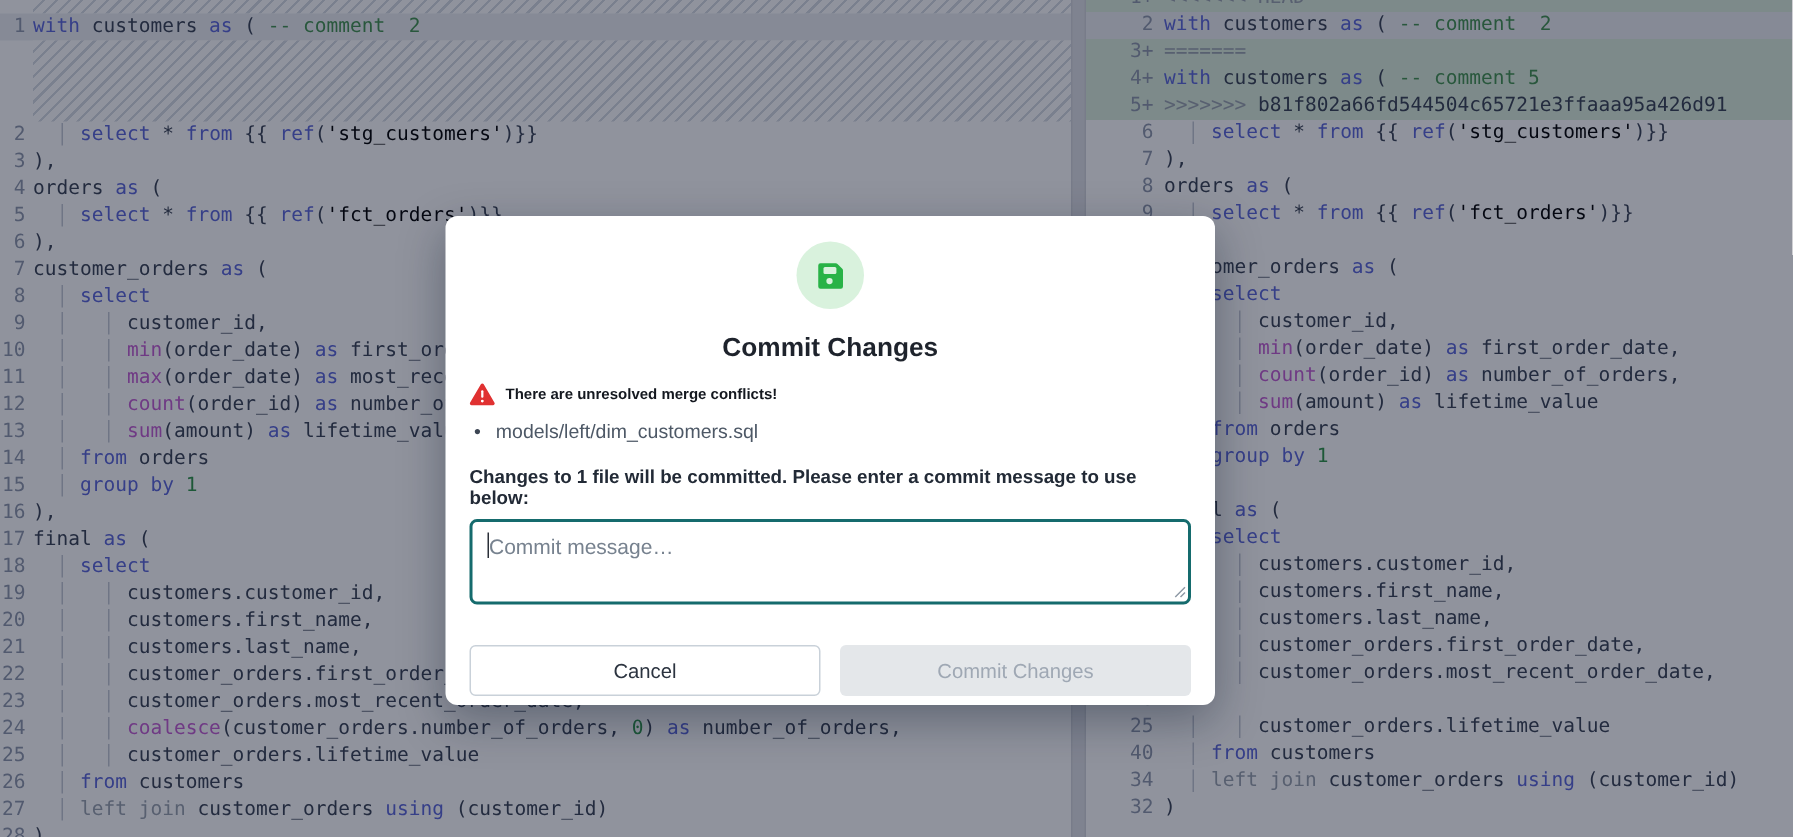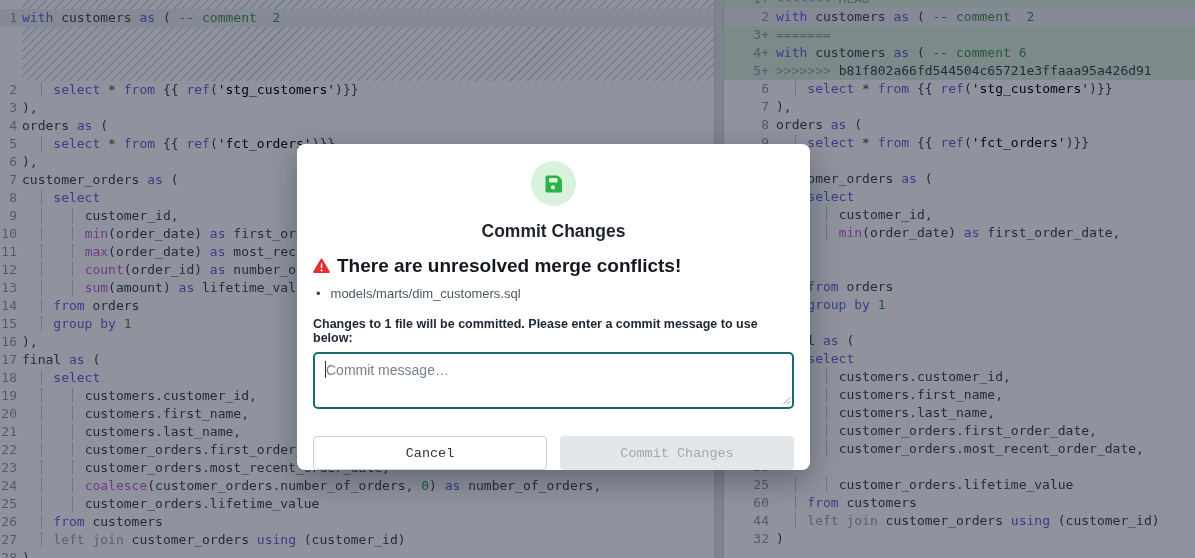--- a/index.html
+++ b/index.html
@@ -31,34 +31,34 @@
   .sg-ind{background:linear-gradient(#c4c9d4,#c4c9d4) 19px 0/1px 100% no-repeat;}
   
   .overlay{position:absolute;inset:0;background:rgba(8,16,38,0.45);z-index:5;}
   
   .modal{position:absolute;left:297px;top:144px;width:513px;height:326px;background:#ffffff;
          border-radius:8px;box-shadow:0 10px 30px rgba(10,20,40,.35);z-index:10;box-sizing:border-box;}
   .m-iconwrap{width:45px;height:45px;border-radius:50%;background:#d9f2dd;margin:17px auto 0;
               display:flex;align-items:center;justify-content:center;}
   .m-title{margin-top:15px;text-align:center;font-size:17.5px;font-weight:bold;color:#1e232c;}
   .m-warnrow{display:flex;align-items:center;gap:7px;margin:13px 16px 0;}
-  .m-warntext{font-size:19px;font-weight:bold;color:#14181f;}
+  .m-warntext{font-size:10px;font-weight:bold;color:#14181f;}
   .m-filerow{display:flex;align-items:center;gap:10px;margin:9px 16px 0;padding-left:3px;}
   .m-bullet{color:#3c4553;font-size:13px;}
   .m-file{font-size:13px;color:#4d5866;}
   .m-instr{margin:16px 16px 0;font-size:12.5px;font-weight:bold;color:#222a36;}
   .m-tawrap{position:relative;margin:7px 16px 0;border-radius:17px;}
   .m-ta{display:block;width:481px;height:57px;box-sizing:border-box;resize:none;
         border:2px solid #156b6d;border-radius:5px;padding:8px 11px;
         font-family:"Liberation Sans",sans-serif;font-size:14px;color:#2a313c;background:#fff;outline:none;}
   .m-ta::placeholder{color:#77828f;opacity:1;}
   .m-caret{position:absolute;left:12px;top:9px;width:1px;height:17px;background:#2a2f38;}
   .m-resize{position:absolute;right:3px;bottom:4px;}
   .m-btnrow{display:flex;gap:13px;margin:27px 16px 0;}
-  .m-btn{height:34px;border-radius:4px;font-family:Liberation Mono, monospace;font-size:13.5px;
+  .m-btn{height:34px;border-radius:4px;font-family:Liberation Sans, sans-serif;font-size:13.5px;
          cursor:pointer;}
   .m-cancel{flex:0 0 234px;background:#ffffff;border:1px solid #c9d1d9;color:#2c3440;}
   .m-commit{flex:0 0 234px;background:#e4e7ea;border:none;color:#9fa8b4;cursor:default;}
 </style>
 </head>
 <body>
 
 <div class="app">
 
   <div class="pane pane-left" id="paneL">
@@ -92,47 +92,47 @@
       <div class="crow"><div class="gut">26</div><div class="codeln"><span class="sg-ind">    </span><span class="sg-kw">from</span><span class="sg-pln"> customers</span></div></div>
       <div class="crow"><div class="gut">27</div><div class="codeln"><span class="sg-ind">    </span><span class="sg-gry">left join</span><span class="sg-pln"> customer_orders </span><span class="sg-kw">using</span><span class="sg-pln"> (customer_id)</span></div></div>
       <div class="crow"><div class="gut">28</div><div class="codeln"><span class="sg-pln">)</span></div></div>
     </div>
   <div class="divider"></div>
   <div class="pane pane-right">
     <div class="scrolled" id="paneR">
         <div class="crow bg-add"><div class="gut">1+</div><div class="codeln"><span class="sg-gry">&lt;&lt;&lt;&lt;&lt;&lt;&lt; HEAD</span></div></div>
         <div class="crow bg-hl"><div class="gut">2</div><div class="codeln"><span class="sg-kw">with</span><span class="sg-pln"> customers </span><span class="sg-kw">as</span><span class="sg-pln"> ( </span><span class="sg-com">-- comment  2</span></div></div>
         <div class="crow bg-add"><div class="gut">3+</div><div class="codeln"><span class="sg-gry">=======</span></div></div>
-        <div class="crow bg-add"><div class="gut">4+</div><div class="codeln"><span class="sg-kw">with</span><span class="sg-pln"> customers </span><span class="sg-kw">as</span><span class="sg-pln"> ( </span><span class="sg-com">-- comment 6</span></div></div>
+        <div class="crow bg-add"><div class="gut">4+</div><div class="codeln"><span class="sg-kw">with</span><span class="sg-pln"> customers </span><span class="sg-kw">as</span><span class="sg-pln"> ( </span><span class="sg-com">-- comment 5</span></div></div>
         <div class="crow bg-add"><div class="gut">5+</div><div class="codeln"><span class="sg-gry">&gt;&gt;&gt;&gt;&gt;&gt;&gt; </span><span class="sg-pln">b81f802a66fd544504c65721e3ffaaa95a426d91</span></div></div>
         <div class="crow"><div class="gut">6</div><div class="codeln"><span class="sg-ind">    </span><span class="sg-kw">select</span><span class="sg-pln"> * </span><span class="sg-kw">from</span><span class="sg-pln"> {{ </span><span class="sg-kw">ref</span><span class="sg-pln">(</span><span class="sg-str">'stg_customers'</span><span class="sg-pln">)}}</span></div></div>
         <div class="crow"><div class="gut">7</div><div class="codeln"><span class="sg-pln">),</span></div></div>
         <div class="crow"><div class="gut">8</div><div class="codeln"><span class="sg-pln">orders </span><span class="sg-kw">as</span><span class="sg-pln"> (</span></div></div>
         <div class="crow"><div class="gut">9</div><div class="codeln"><span class="sg-ind">    </span><span class="sg-kw">select</span><span class="sg-pln"> * </span><span class="sg-kw">from</span><span class="sg-pln"> {{ </span><span class="sg-kw">ref</span><span class="sg-pln">(</span><span class="sg-str">'fct_orders'</span><span class="sg-pln">)}}</span></div></div>
         <div class="crow"><div class="gut">10</div><div class="codeln"><span class="sg-pln">),</span></div></div>
         <div class="crow"><div class="gut">11</div><div class="codeln"><span class="sg-pln">customer_orders </span><span class="sg-kw">as</span><span class="sg-pln"> (</span></div></div>
         <div class="crow"><div class="gut">12</div><div class="codeln"><span class="sg-ind">    </span><span class="sg-kw">select</span></div></div>
         <div class="crow"><div class="gut">13</div><div class="codeln"><span class="sg-ind">    </span><span class="sg-ind">    </span><span class="sg-pln">customer_id,</span></div></div>
         <div class="crow"><div class="gut">14</div><div class="codeln"><span class="sg-ind">    </span><span class="sg-ind">    </span><span class="sg-fn">min</span><span class="sg-pln">(order_date) </span><span class="sg-kw">as</span><span class="sg-pln"> first_order_date,</span></div></div>
-        <div class="crow"><div class="gut">16</div></div>
-        <div class="crow"><div class="gut">17</div></div>
+        <div class="crow"><div class="gut">16</div><div class="codeln"><span class="sg-ind">    </span><span class="sg-ind">    </span><span class="sg-fn">count</span><span class="sg-pln">(order_id) </span><span class="sg-kw">as</span><span class="sg-pln"> number_of_orders,</span></div></div>
+        <div class="crow"><div class="gut">17</div><div class="codeln"><span class="sg-ind">    </span><span class="sg-ind">    </span><span class="sg-fn">sum</span><span class="sg-pln">(amount) </span><span class="sg-kw">as</span><span class="sg-pln"> lifetime_value</span></div></div>
         <div class="crow"><div class="gut">18</div><div class="codeln"><span class="sg-ind">    </span><span class="sg-kw">from</span><span class="sg-pln"> orders</span></div></div>
         <div class="crow"><div class="gut">19</div><div class="codeln"><span class="sg-ind">    </span><span class="sg-kw">group by</span><span class="sg-pln"> </span><span class="sg-num">1</span></div></div>
         <div class="crow"><div class="gut">20</div><div class="codeln"><span class="sg-pln">),</span></div></div>
         <div class="crow"><div class="gut">21</div><div class="codeln"><span class="sg-pln">final </span><span class="sg-kw">as</span><span class="sg-pln"> (</span></div></div>
         <div class="crow"><div class="gut">22</div><div class="codeln"><span class="sg-ind">    </span><span class="sg-kw">select</span></div></div>
         <div class="crow"><div class="gut">23</div><div class="codeln"><span class="sg-ind">    </span><span class="sg-ind">    </span><span class="sg-pln">customers.customer_id,</span></div></div>
         <div class="crow"><div class="gut">24</div><div class="codeln"><span class="sg-ind">    </span><span class="sg-ind">    </span><span class="sg-pln">customers.first_name,</span></div></div>
         <div class="crow"><div class="gut">25</div><div class="codeln"><span class="sg-ind">    </span><span class="sg-ind">    </span><span class="sg-pln">customers.last_name,</span></div></div>
         <div class="crow"><div class="gut">26</div><div class="codeln"><span class="sg-ind">    </span><span class="sg-ind">    </span><span class="sg-pln">customer_orders.first_order_date,</span></div></div>
         <div class="crow"><div class="gut">27</div><div class="codeln"><span class="sg-ind">    </span><span class="sg-ind">    </span><span class="sg-pln">customer_orders.most_recent_order_date,</span></div></div>
         <div class="crow"><div class="gut">28</div></div>
         <div class="crow"><div class="gut">25</div><div class="codeln"><span class="sg-ind">    </span><span class="sg-ind">    </span><span class="sg-pln">customer_orders.lifetime_value</span></div></div>
-        <div class="crow"><div class="gut">60</div><div class="codeln"><span class="sg-ind">    </span><span class="sg-kw">from</span><span class="sg-pln"> customers</span></div></div>
-        <div class="crow"><div class="gut">44</div><div class="codeln"><span class="sg-ind">    </span><span class="sg-gry">left join</span><span class="sg-pln"> customer_orders </span><span class="sg-kw">using</span><span class="sg-pln"> (customer_id)</span></div></div>
+        <div class="crow"><div class="gut">40</div><div class="codeln"><span class="sg-ind">    </span><span class="sg-kw">from</span><span class="sg-pln"> customers</span></div></div>
+        <div class="crow"><div class="gut">34</div><div class="codeln"><span class="sg-ind">    </span><span class="sg-gry">left join</span><span class="sg-pln"> customer_orders </span><span class="sg-kw">using</span><span class="sg-pln"> (customer_id)</span></div></div>
         <div class="crow"><div class="gut">32</div><div class="codeln"><span class="sg-pln">)</span></div></div>
       </div>
   </div>
 
   <div class="overlay"></div>
 
   <div class="modal">
     <div class="m-iconwrap">
       <svg width="24" height="24" viewBox="0 0 24 24">
         <path d="M5 3.5h10.2a1.6 1.6 0 0 1 1.13.47l3.2 3.2a1.6 1.6 0 0 1 .47 1.13V19a1.5 1.5 0 0 1-1.5 1.5H5A1.5 1.5 0 0 1 3.5 19V5A1.5 1.5 0 0 1 5 3.5z" fill="#29b347"></path>
@@ -144,21 +144,21 @@
     <div class="m-warnrow">
       <svg width="17" height="16" viewBox="0 0 24 22">
         <path d="M10.7 1.3a1.6 1.6 0 0 1 2.7 0l10 17.2A1.6 1.6 0 0 1 22 21H2a1.6 1.6 0 0 1-1.4-2.5z" fill="#e03131"></path>
         <rect x="11" y="7" width="2.1" height="7" rx="1" fill="#ffffff"></rect>
         <circle cx="12.05" cy="17.2" r="1.35" fill="#ffffff"></circle>
       </svg>
       <span class="m-warntext">There are unresolved merge conflicts!</span>
     </div>
     <div class="m-filerow">
       <span class="m-bullet">•</span>
-      <span class="m-file">models/marts/dim_customers.sql</span>
+      <span class="m-file">models/left/dim_customers.sql</span>
     </div>
     <div class="m-instr">Changes to 1 file will be committed. Please enter a commit message to use below:</div>
     <div class="m-tawrap">
       <textarea class="m-ta" placeholder="Commit message…" style=""></textarea>
       <div class="m-caret"></div>
       <svg class="m-resize" width="10" height="10" viewBox="0 0 10 10">
         <path d="M9 2.5 L2.5 9 M9 6 L6 9" stroke="#8f9aa6" stroke-width="1" fill="none"></path>
       </svg>
     </div>
     <div class="m-btnrow">

